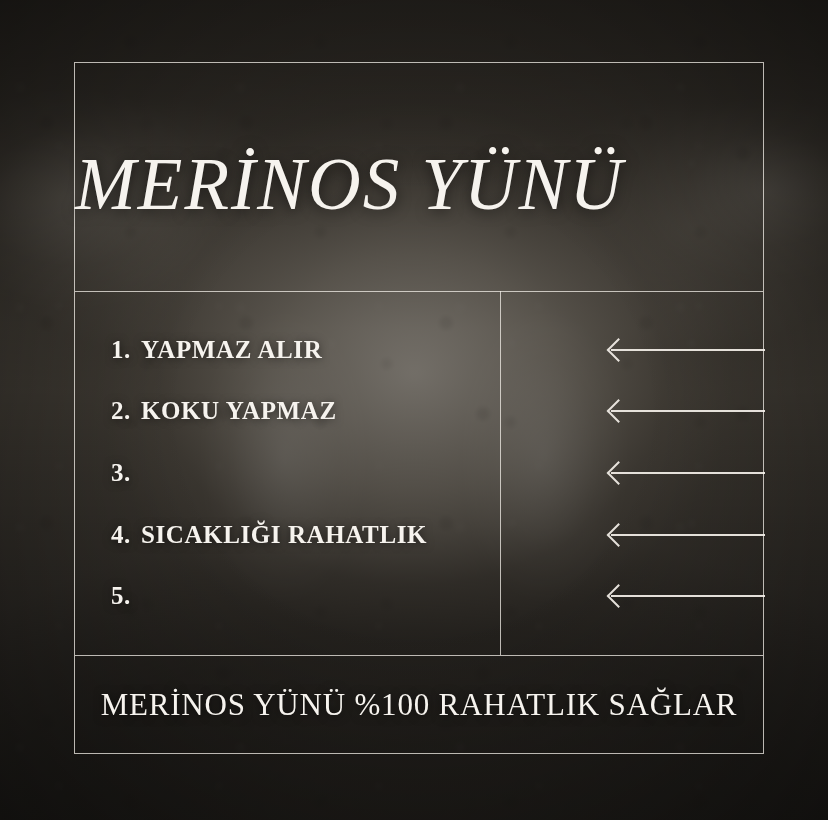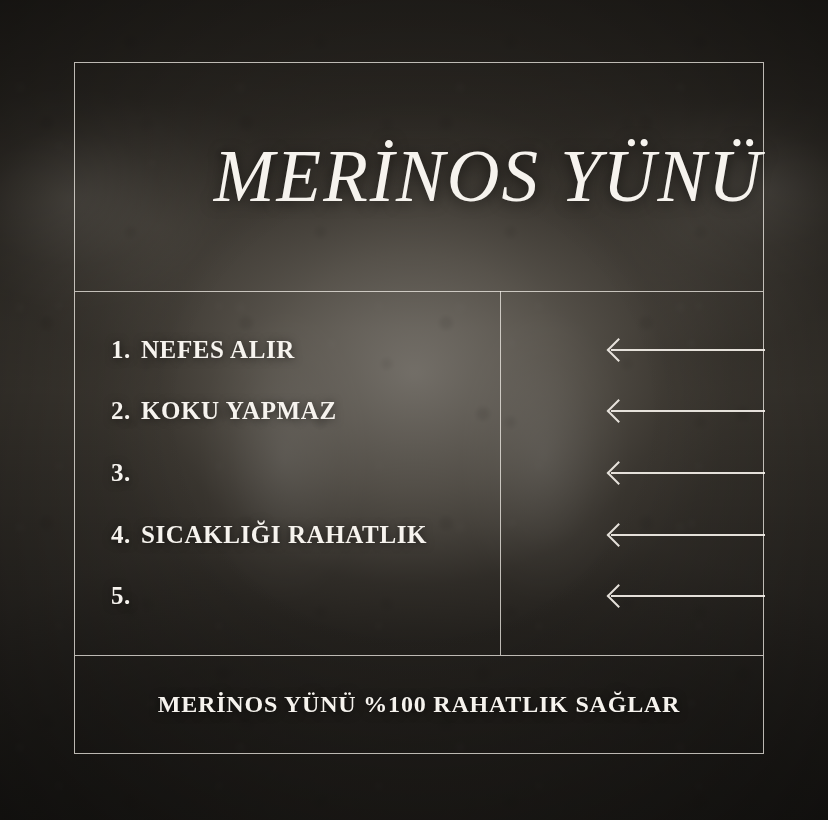--- a/index.html
+++ b/index.html
@@ -83,25 +83,25 @@
     position: absolute;
     left: 74px;
     top: 62px;
     width: 690px;
     height: 692px;
     border: 1px solid rgba(243,239,232,0.75);
   }
 
   .title-zone {
     position: absolute;
-    left: 0; right: 0; top: 0;
+    left: 0; right: 0; top: 8px;
     height: 228px;
     display: flex;
     align-items: center;
-    justify-content: flex-end;
+    justify-content: flex-start;
   }
   .title {
     font-style: italic;
     font-weight: 400;
     font-size: 73px;
     letter-spacing: 2px;
     color: #f6f3ee;
     text-shadow: 0 2px 14px rgba(0,0,0,0.55);
     white-space: nowrap;
   }
@@ -191,22 +191,22 @@
   .footer {
     position: absolute;
     left: 0; right: 0;
     top: 592px;
     height: 99px;
     display: flex;
     align-items: center;
     justify-content: center;
   }
   .footer-text {
-    font-size: 24px;
-    font-weight: 700;
+    font-size: 31px;
+    font-weight: 400;
     letter-spacing: .8px;
     color: #f6f3ee;
     text-shadow: 0 1px 10px rgba(0,0,0,0.6);
     white-space: nowrap;
   }
 </style>
 </head>
 <body>
 
 <div class="poster">
@@ -225,21 +225,21 @@
       <div class="title">MERİNOS YÜNÜ</div>
     </div>
 
     <div class="rule rule-top"></div>
     <div class="rule rule-bottom"></div>
     <div class="divider-v"></div>
 
     <div class="list">
       <div class="list-item">
         <span class="list-num">1.</span>
-        <span class="list-text">NEFES ALIR</span>
+        <span class="list-text">YAPMAZ ALIR</span>
       </div>
       <div class="list-item">
         <span class="list-num">2.</span>
         <span class="list-text">KOKU YAPMAZ</span>
       </div>
       <div class="list-item">
         <span class="list-num">3.</span>
       </div>
       <div class="list-item">
         <span class="list-num">4.</span>

